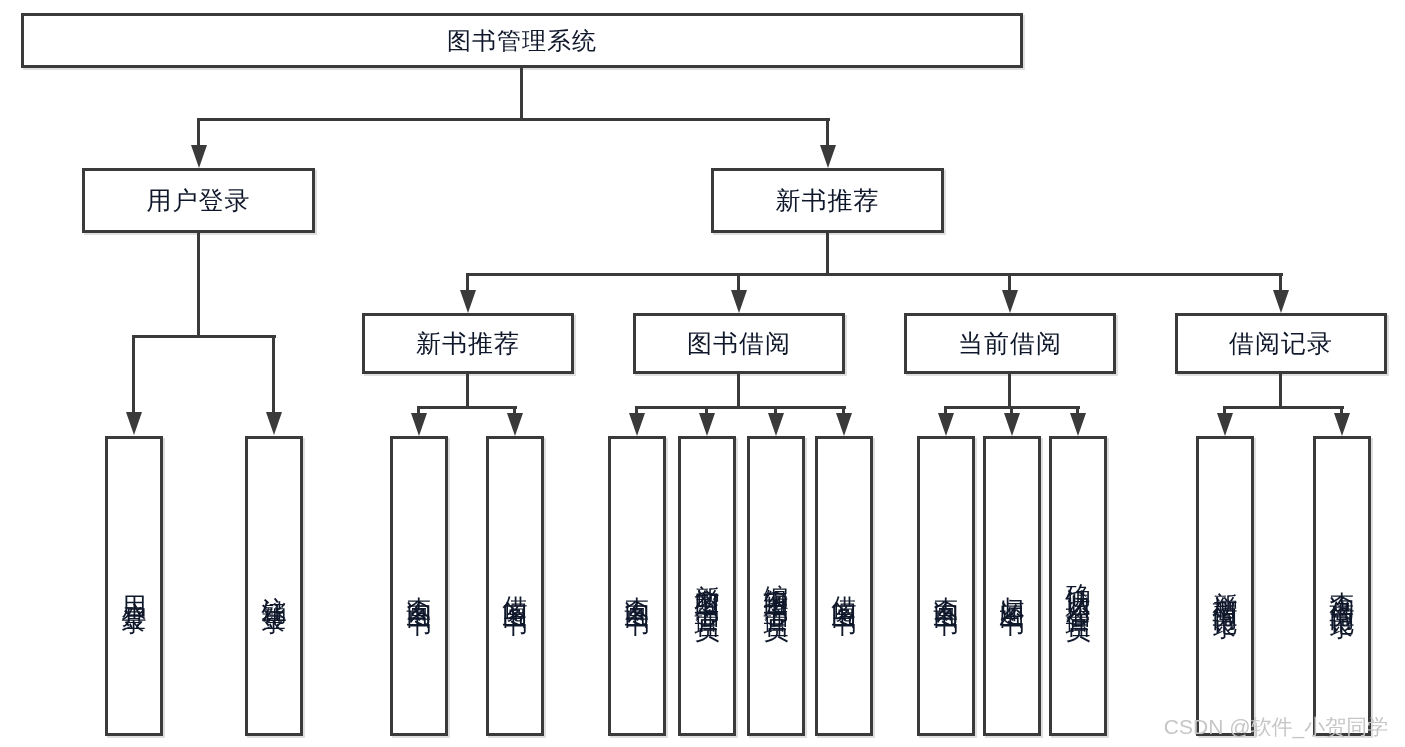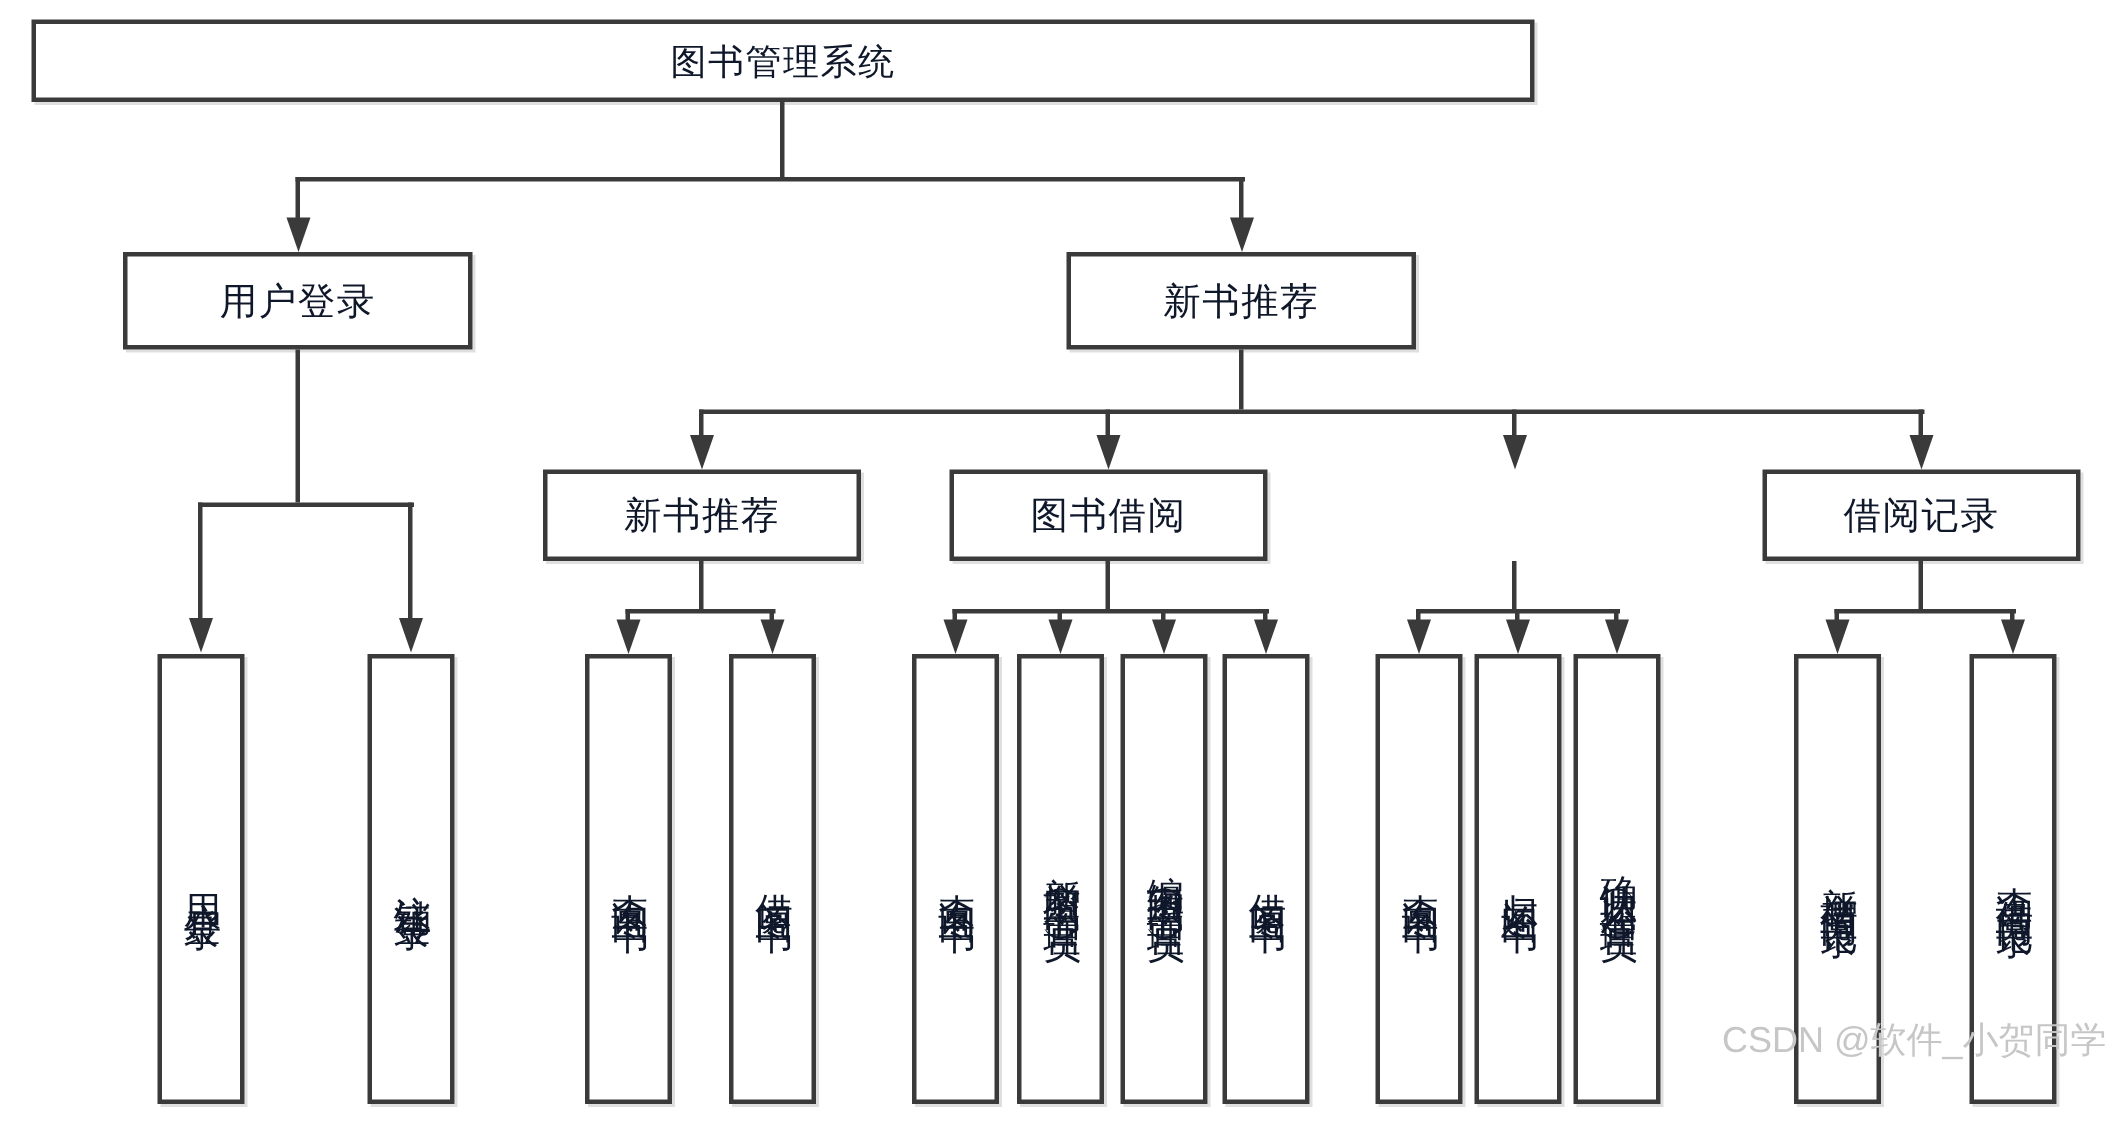--- a/index.html
+++ b/index.html
@@ -48,23 +48,23 @@
   .arr {
     position: absolute;
     width: 0; height: 0;
     border-left: 8px solid transparent;
     border-right: 8px solid transparent;
     border-top: 23px solid #3a3a3a;
   }
   .watermark {
     position: absolute;
     left: 1148px;
-    top: 677px;
+    top: 713px;
     width: 256px;
-    font-size: 24px;
+    font-size: 21px;
     color: #c6c6c6;
     white-space: nowrap;
     text-align: center;
     z-index: 5;
   }
 </style>
 </head>
 <body>
 
 <div id="canvas">
@@ -79,20 +79,23 @@
 
   <div class="node" style="left:711px; top:168px; width:233px; height:65px;">
     <span class="lbl">新书推荐</span>
   </div>
 
   <div class="node" style="left:633px; top:313px; width:212px; height:61px;">
     <span class="lbl">图书借阅</span>
   </div>
   <div class="node" style="left:362px; top:313px; width:212px; height:61px;">
     <span class="lbl">新书推荐</span>
+  </div>
+  <div class="node" style="left:904px; top:313px; width:212px; height:61px;">
+    <span class="lbl">当前借阅</span>
   </div>
   <div class="node" style="left:1175px; top:313px; width:212px; height:61px;">
     <span class="lbl">借阅记录</span>
   </div>
 
   <div class="node" style="left:105px; top:436px; width:58px; height:300px;">
     <span class="vtext">用户登录</span>
   </div>
   <div class="node" style="left:245px; top:436px; width:58px; height:300px;">
     <span class="vtext">注销登录</span>

